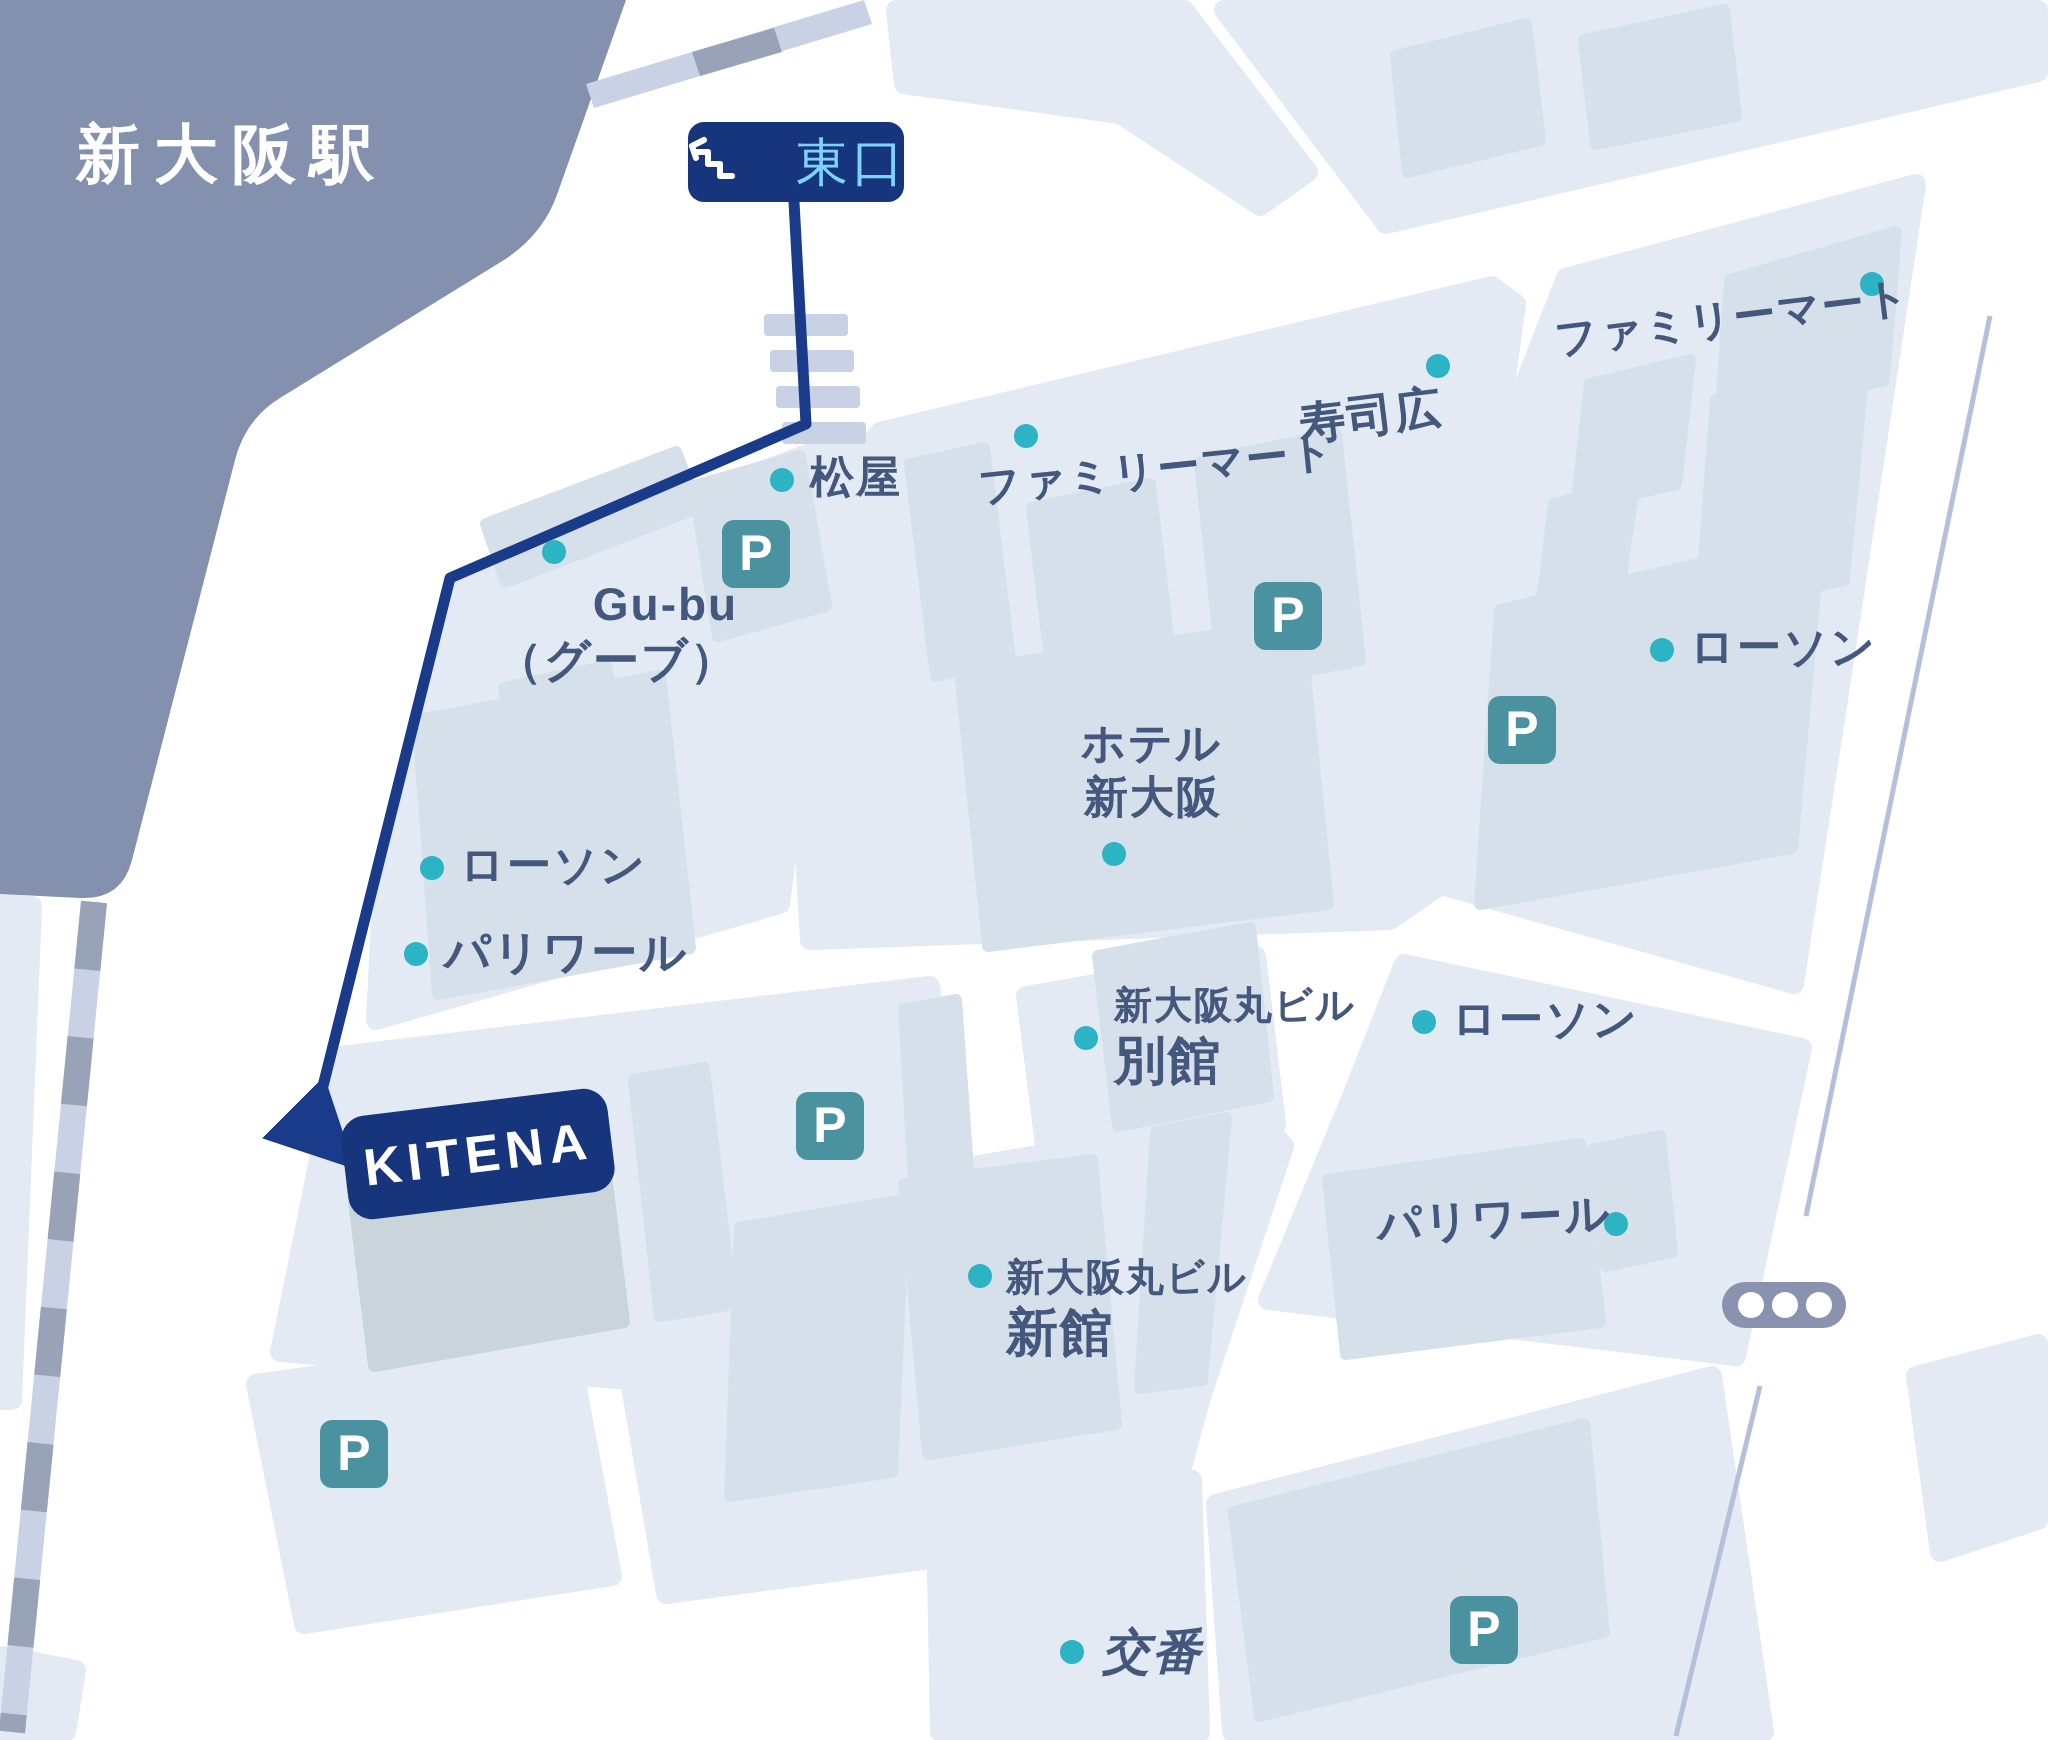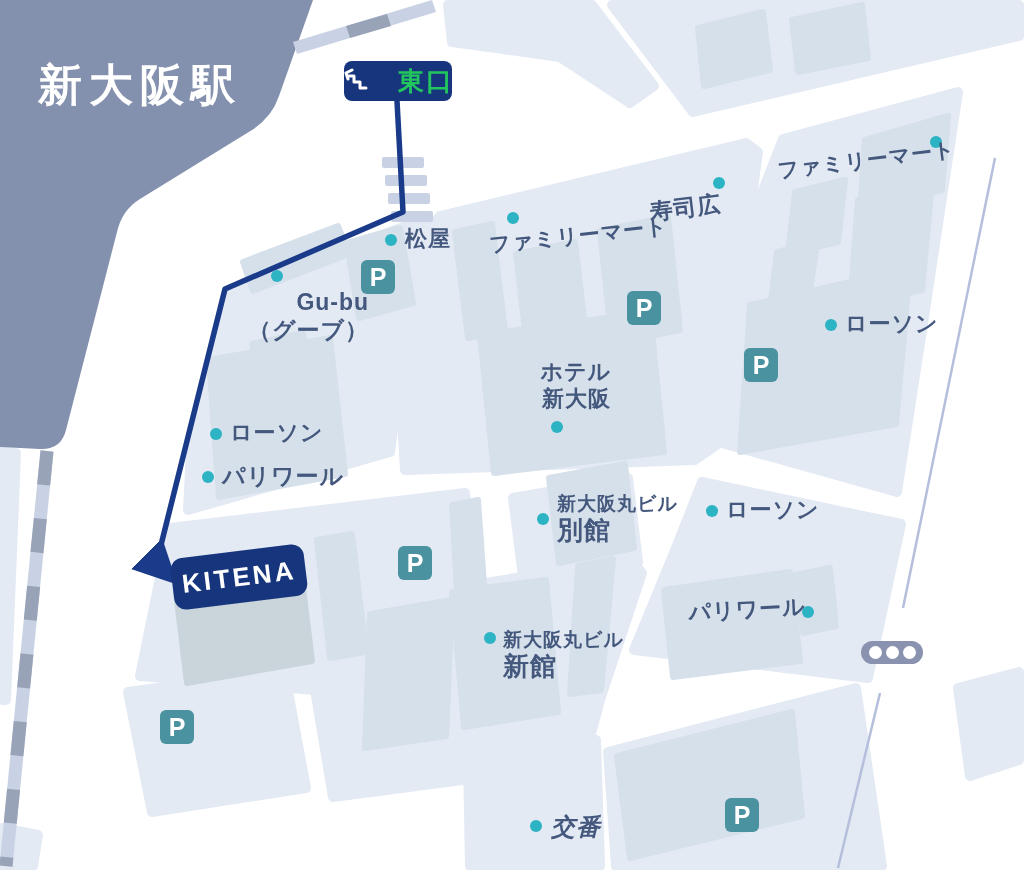--- a/index.html
+++ b/index.html
@@ -4,29 +4,29 @@
 <style>
   html,body{margin:0;padding:0;background:#ffffff;}
   #map-root{
     position:relative;width:1024px;height:870px;overflow:hidden;background:#ffffff;
     font-family:"Liberation Sans","DejaVu Sans",sans-serif;
   }
   #map-svg{position:absolute;left:0;top:0;}
   .layer{position:absolute;left:0;top:0;width:1024px;height:870px;pointer-events:none;}
   
   #station-title{
-    position:absolute;left:38px;top:56px;color:#ffffff;font-size:44px;font-weight:700;
+    position:absolute;left:38px;top:56px;color:#ffffff;font-size:32px;font-weight:700;
     letter-spacing:7px;white-space:nowrap;
   }
   
   #east-exit-badge{
     position:absolute;left:344px;top:61px;width:108px;height:40px;background:#16357d;
     border-radius:8px;display:flex;align-items:center;justify-content:center;gap:6px;
   }
-  #east-exit-badge .exit-label{color:#22c55e;font-size:26px;font-weight:700;letter-spacing:2px;white-space:nowrap;margin-left:24px;}
+  #east-exit-badge .exit-label{color:#7dd3fc;font-size:26px;font-weight:400;letter-spacing:2px;white-space:nowrap;margin-left:24px;}
   
   #kitena-badge{
     position:absolute;left:172px;top:551px;width:134px;height:52px;background:#16357d;
     border-radius:12px;transform:rotate(-7deg);display:flex;align-items:center;justify-content:center;
   }
   #kitena-badge .kitena-label{color:#ffffff;font-size:26px;font-weight:700;letter-spacing:3px;white-space:nowrap;}
   
   .poi-dot{
     position:absolute;width:12px;height:12px;border-radius:50%;background:#2cb3c4;
   }

